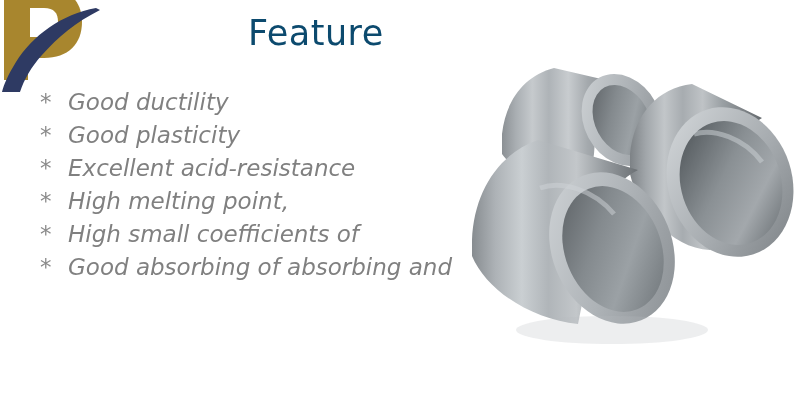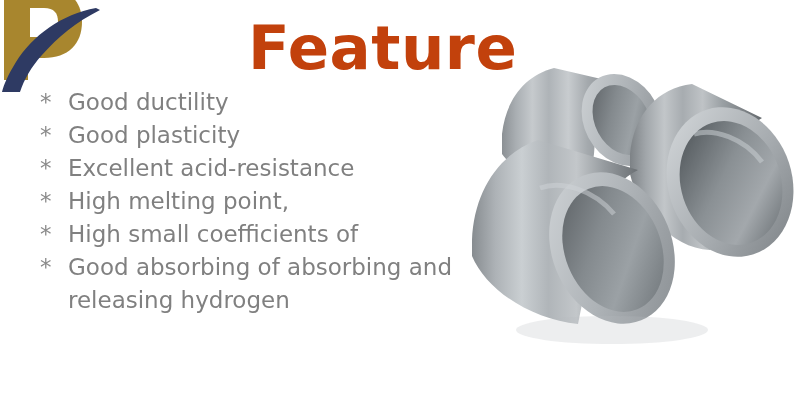--- a/index.html
+++ b/index.html
@@ -27,24 +27,24 @@
     height: 100px;
     overflow: hidden;
   }
   #logo svg { display: block; }
 
   
   #title {
     position: absolute;
     left: 248px;
     top: 14px;
-    font-size: 61px;
-    font-weight: 700;
+    font-size: 35px;
+    font-weight: 400;
     letter-spacing: 0.5px;
-    color: #c2410c;
+    color: #0c4a6e;
     line-height: 1.1;
     white-space: nowrap;
   }
 
   
   #feature-list {
     position: absolute;
     left: 40px;
     top: 86px;
     width: 450px;
@@ -61,20 +61,21 @@
     width: 24px;
     flex: 0 0 24px;
     color: #8b8b8b;
     font-size: 23px;
     line-height: 33px;
   }
   .bullet.blank { visibility: hidden; }
   .feature-text {
     flex: 1 1 auto;
     padding-left: 4px;
+    font-style: italic;
   }
 
   
   #product-photo {
     position: absolute;
     left: 462px;
     top: 42px;
     width: 340px;
     height: 320px;
   }
@@ -141,24 +142,20 @@
       <span class="bullet">*</span>
       <span class="feature-text">High small coefficients of</span>
     </div>
 
 
     <div class="feature-row">
       <span class="bullet">*</span>
       <span class="feature-text">Good absorbing of absorbing and</span>
     </div>
 
-    <div class="feature-row">
-      <span class="bullet blank"></span>
-      <span class="feature-text">releasing hydrogen</span>
-    </div>
 
   </div>
 
   <div id="product-photo">
     <svg width="340" height="320" viewBox="0 0 340 320">
       <defs>
 
         <linearGradient id="bodyA" x1="0" y1="0" x2="1" y2="0">
           <stop offset="0" stop-color="#8b9094"></stop>
           <stop offset="0.10" stop-color="#a9aeb2"></stop>

